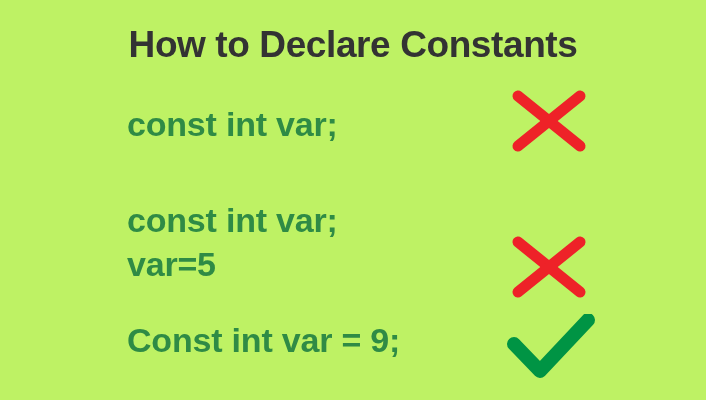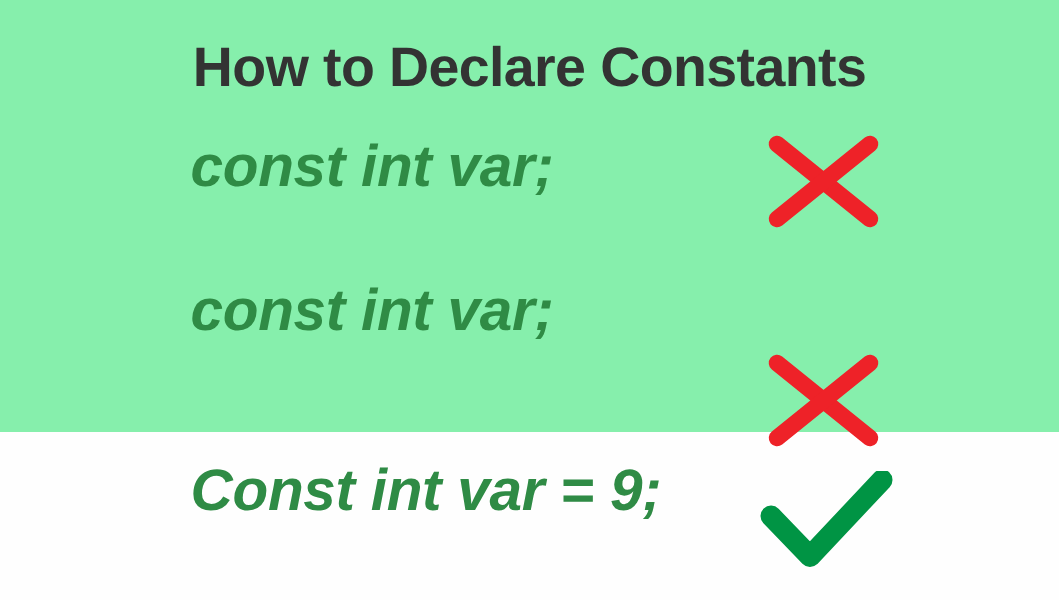--- a/index.html
+++ b/index.html
@@ -10,22 +10,22 @@
     width: 706px;
     height: 400px;
     background: #fefefe;
     font-family: "Liberation Sans", sans-serif;
     overflow: hidden;
   }
 
   .slide {
     position: relative;
     width: 706px;
-    height: 288px;
-    background: #86efac;
+    height: 400px;
+    background: #bef264;
     box-sizing: border-box;
   }
 
   .title {
     position: absolute;
     left: 0;
     top: 23px;
     width: 706px;
     text-align: center;
     font-size: 37px;
@@ -50,29 +50,28 @@
     height: 0;
   }
 
   .row-1 { top: 0px; }
   .row-2 { top: 96px; }
   .row-3 { top: 216px; }
 
   .code {
     position: absolute;
     left: 127px;
-    top: 4px;
+    top: 16px;
     width: 370px;
-    font-size: 39px;
+    font-size: 34px;
     font-weight: 700;
     color: #2f8b45;
     line-height: 44px;
     letter-spacing: -0.2px;
     white-space: pre;
-    font-style: italic;
   }
 
   .mark {
     position: absolute;
     left: 505px;
     top: 0;
     width: 90px;
     height: 66px;
   }
 
@@ -97,21 +96,21 @@
         <svg width="90" height="66" viewBox="0 0 90 66" xmlns="http://www.w3.org/2000/svg">
           <g stroke="#ee2228" stroke-width="11" stroke-linecap="round">
             <line x1="13" y1="8" x2="75" y2="58"></line>
             <line x1="75" y1="8" x2="13" y2="58"></line>
           </g>
         </svg>
       </div>
     </div>
 
     <div class="row row-2">
-      <div class="code"><span>const int var;</span><br></div>
+      <div class="code"><span>const int var;</span><br><span>var=5</span></div>
       <div class="mark mark-x2">
         <svg width="90" height="66" viewBox="0 0 90 66" xmlns="http://www.w3.org/2000/svg">
           <g stroke="#ee2228" stroke-width="11" stroke-linecap="round">
             <line x1="13" y1="8" x2="75" y2="58"></line>
             <line x1="75" y1="8" x2="13" y2="58"></line>
           </g>
         </svg>
       </div>
     </div>
 

